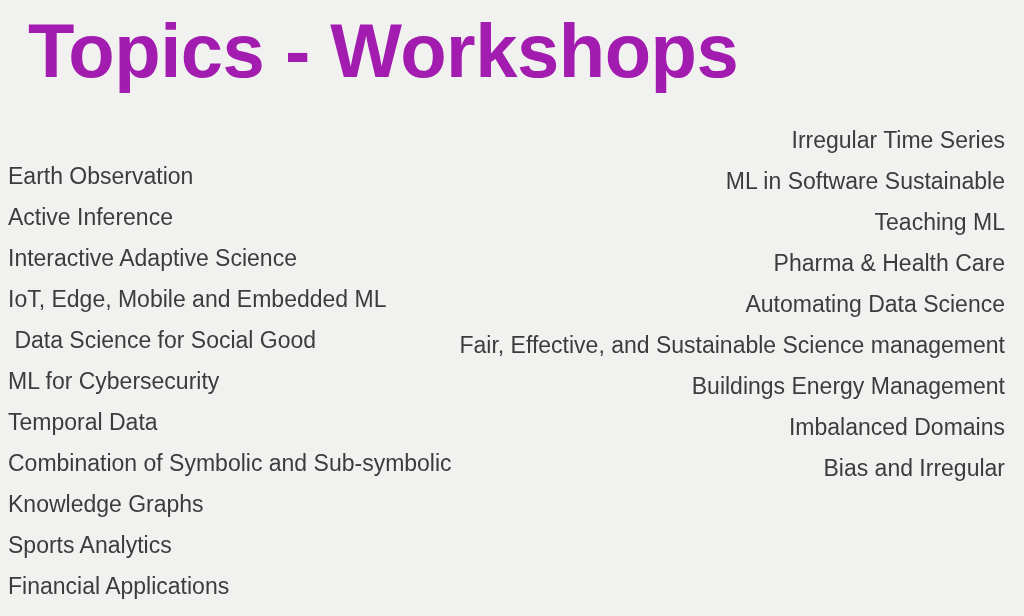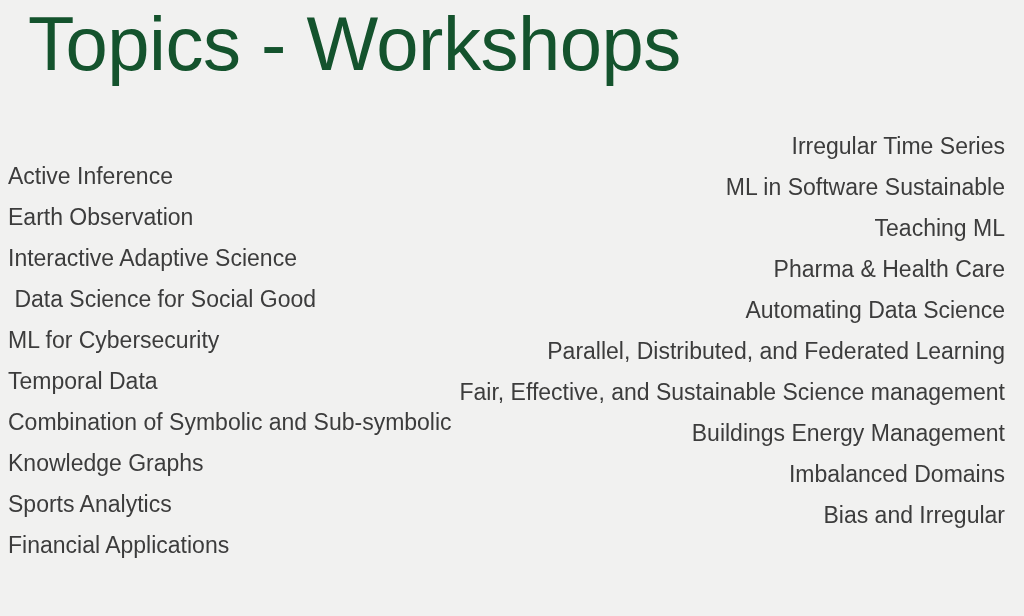--- a/index.html
+++ b/index.html
@@ -17,41 +17,41 @@
   #slide {
     position: relative;
     width: 1024px;
     height: 616px;
     background: #f1f1f0;
     box-sizing: border-box;
   }
   #slide-title {
     position: absolute;
     left: 28px;
-    top: 6px;
+    top: 13px;
     font-size: 76px;
-    font-weight: normal;
+    font-weight: bold;
     line-height: 1.0;
-    color: #14532d;
+    color: #a21caf;
     letter-spacing: -0.5px;
     white-space: nowrap;
   }
   .topic-column {
     position: absolute;
     top: 0;
   }
   #left-column {
     left: 8px;
     top: 156px;
     width: 560px;
     text-align: left;
   }
   #right-column {
     right: 19px;
-    top: 126px;
+    top: 120px;
     width: 600px;
     text-align: right;
   }
   .topic-item {
     font-size: 23px;
     line-height: 41px;
     color: #3c3c3c;
     font-weight: 400;
     white-space: pre;
   }
@@ -60,38 +60,38 @@
   }
 </style>
 </head>
 <body>
 
 <div id="slide">
 
   <div id="slide-title">Topics - Workshops</div>
 
   <div id="left-column" class="topic-column">
+    <div class="topic-item">Earth Observation</div>
     <div class="topic-item">Active Inference</div>
-    <div class="topic-item">Earth Observation</div>
     <div class="topic-item">Interactive Adaptive Science</div>
+    <div class="topic-item">IoT, Edge, Mobile and Embedded ML</div>
     <div class="topic-item"> Data Science for Social Good</div>
     <div class="topic-item">ML for Cybersecurity</div>
     <div class="topic-item">Temporal Data</div>
     <div class="topic-item">Combination of Symbolic and Sub-symbolic</div>
     <div class="topic-item">Knowledge Graphs</div>
     <div class="topic-item">Sports Analytics</div>
     <div class="topic-item">Financial Applications</div>
   </div>
 
   <div id="right-column" class="topic-column">
     <div class="topic-item">Irregular Time Series</div>
     <div class="topic-item">ML in Software Sustainable</div>
     <div class="topic-item">Teaching ML</div>
     <div class="topic-item">Pharma &amp; Health Care</div>
     <div class="topic-item">Automating Data Science</div>
-    <div class="topic-item">Parallel, Distributed, and Federated Learning</div>
     <div class="topic-item">Fair, Effective, and Sustainable Science management</div>
     <div class="topic-item">Buildings Energy Management</div>
     <div class="topic-item">Imbalanced Domains</div>
     <div class="topic-item">Bias and Irregular</div>
   </div>
 
 </div>
 
 </body></html>

